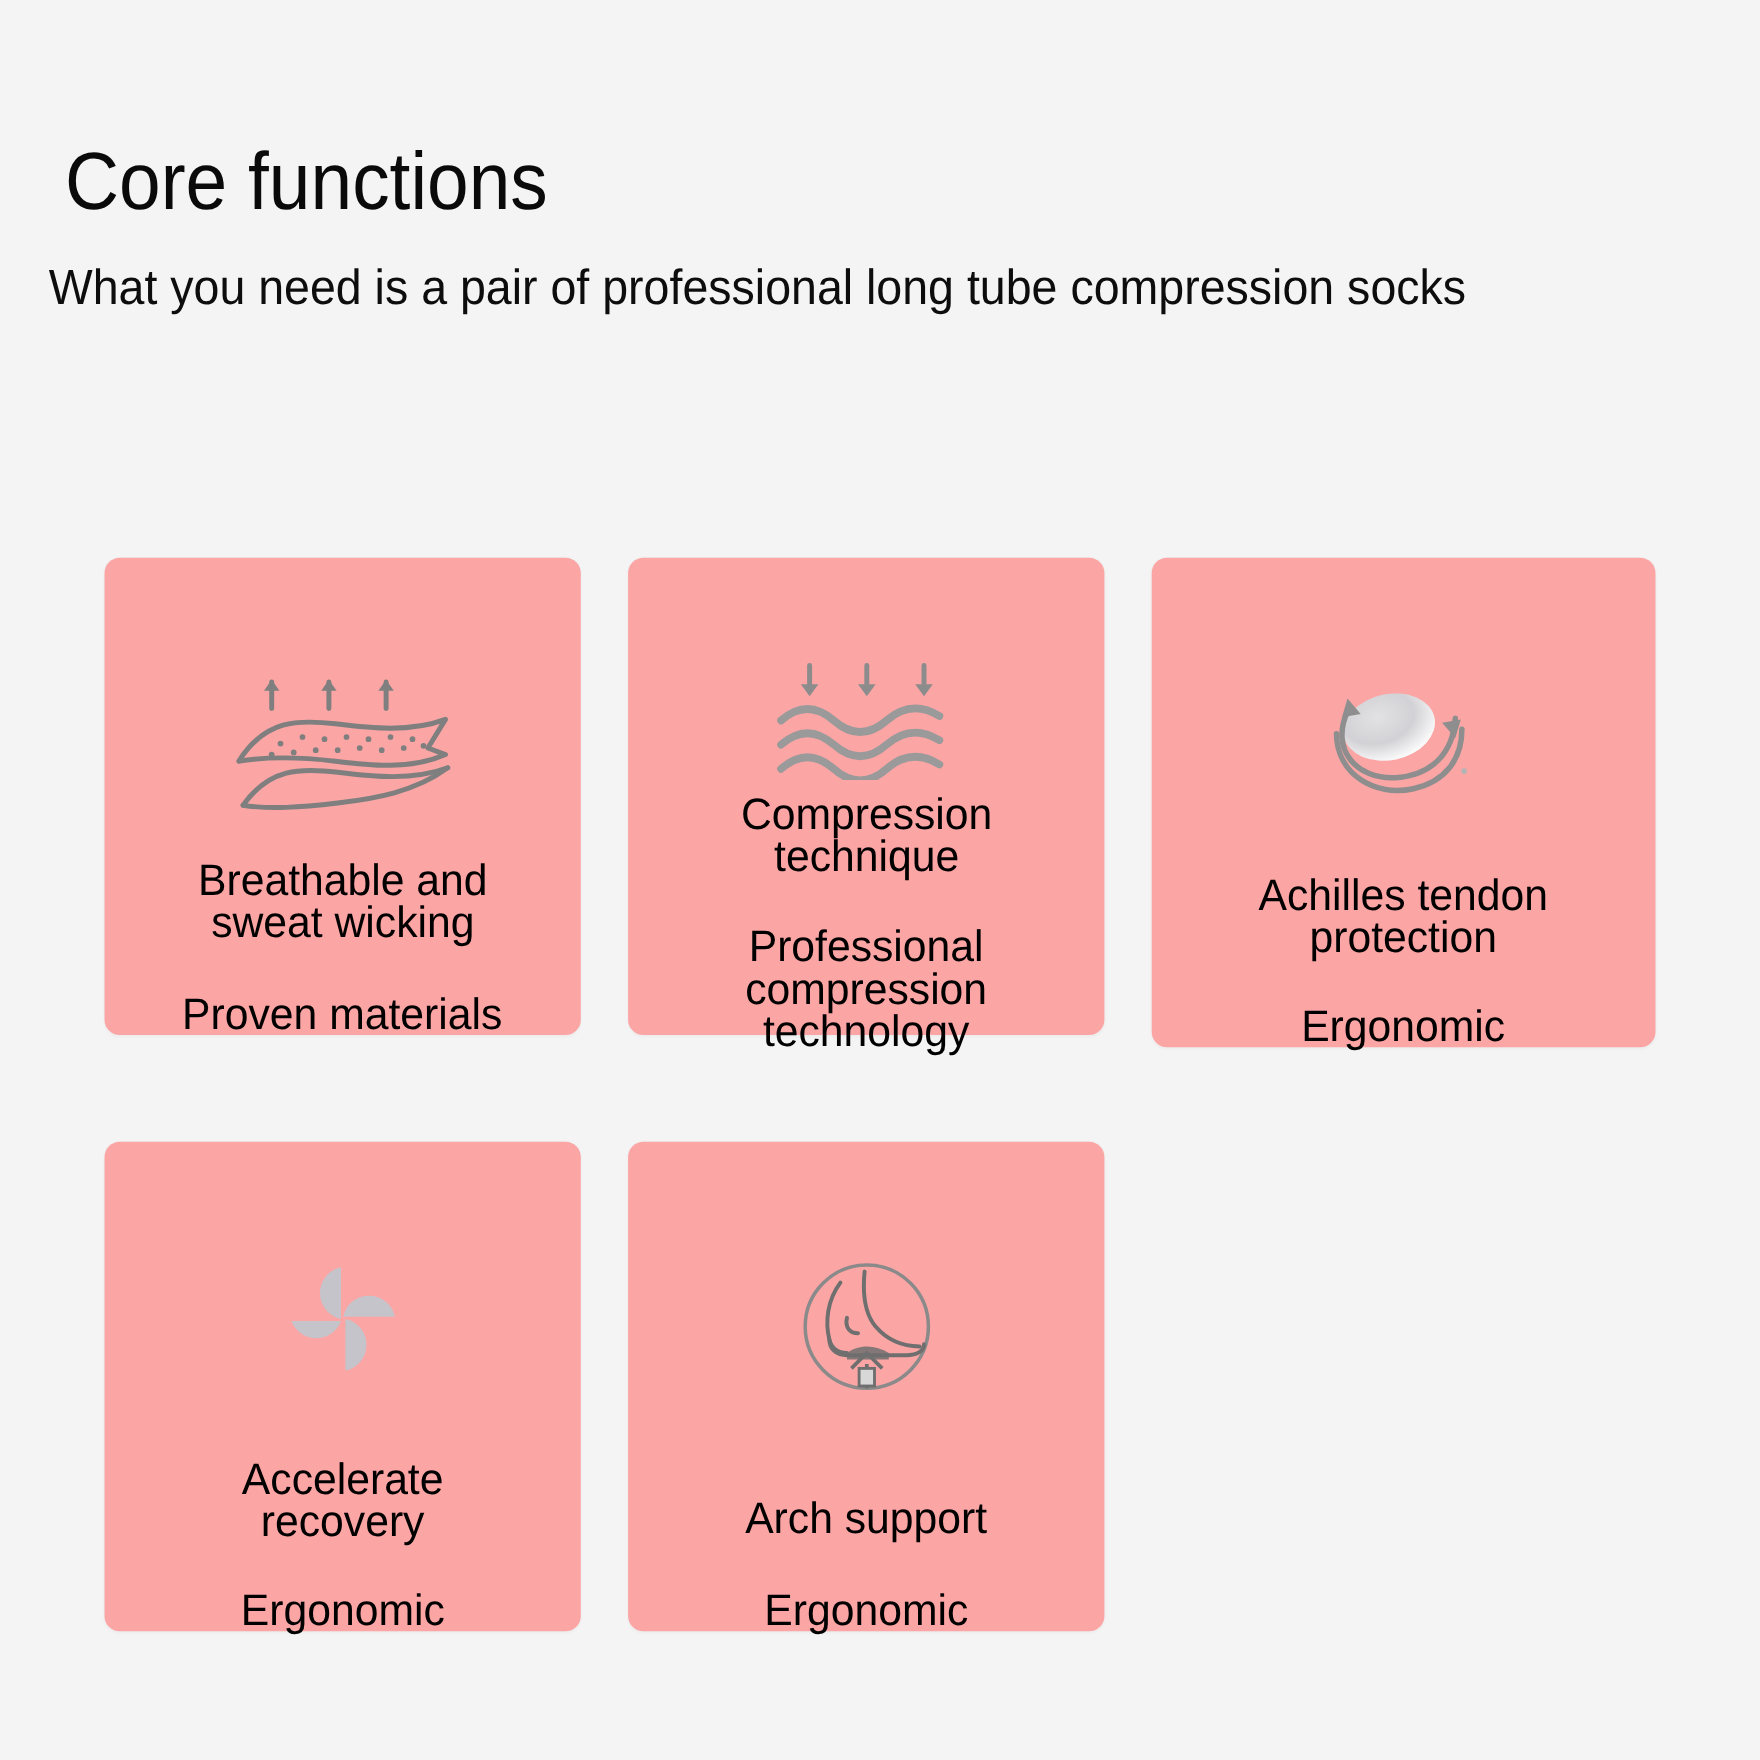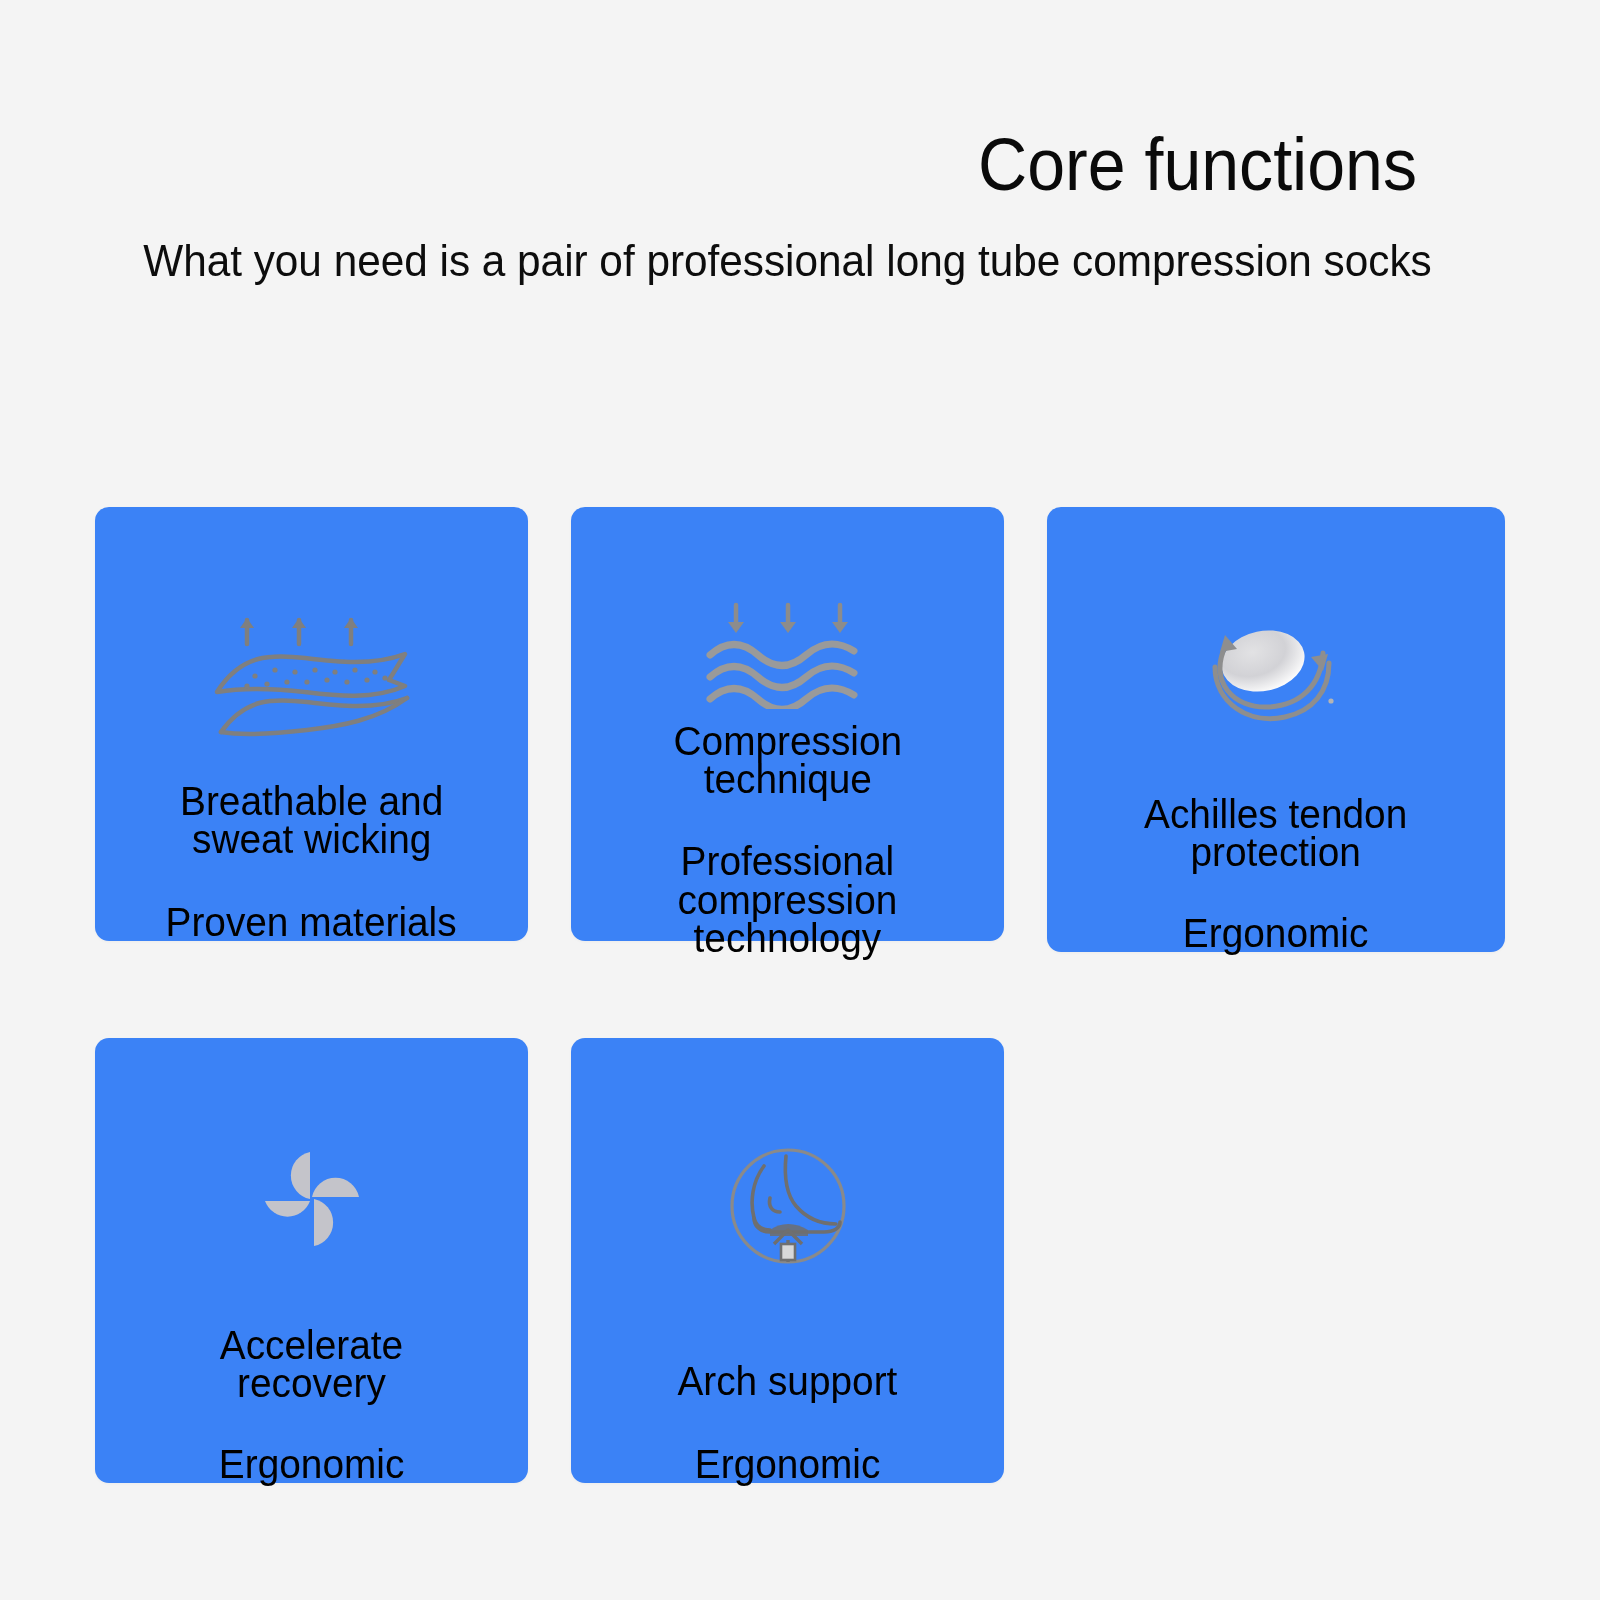--- a/index.html
+++ b/index.html
@@ -15,21 +15,21 @@
     overflow: hidden;
     position: relative;
   }
 
   
   .header {
     position: absolute;
     left: 0;
     top: 0;
     width: 1476px;
-    text-align: right;
+    text-align: left;
   }
   .page-title {
     margin: 0;
     padding-top: 128px;
     font-size: 74px;
     font-weight: 400;
     letter-spacing: 0px;
     line-height: 1;
     color: #0a0a0a;
     font-family: "Liberation Sans", sans-serif;
@@ -50,21 +50,21 @@
     position: absolute;
     left: 95px;
     top: 507px;
     width: 1410px;
     display: grid;
     grid-template-columns: 433px 433px 458px;
     column-gap: 43px;
     row-gap: 86px;
   }
   .card {
-    background: #3b82f6;
+    background: #fca5a5;
     border-radius: 14px;
     box-shadow: 0 1px 3px rgba(0,0,0,0.035);
     display: flex;
     flex-direction: column;
     align-items: center;
     box-sizing: border-box;
   }
   .card.r1 { height: 434px; }
   .card.r2 { height: 445px; }
 

